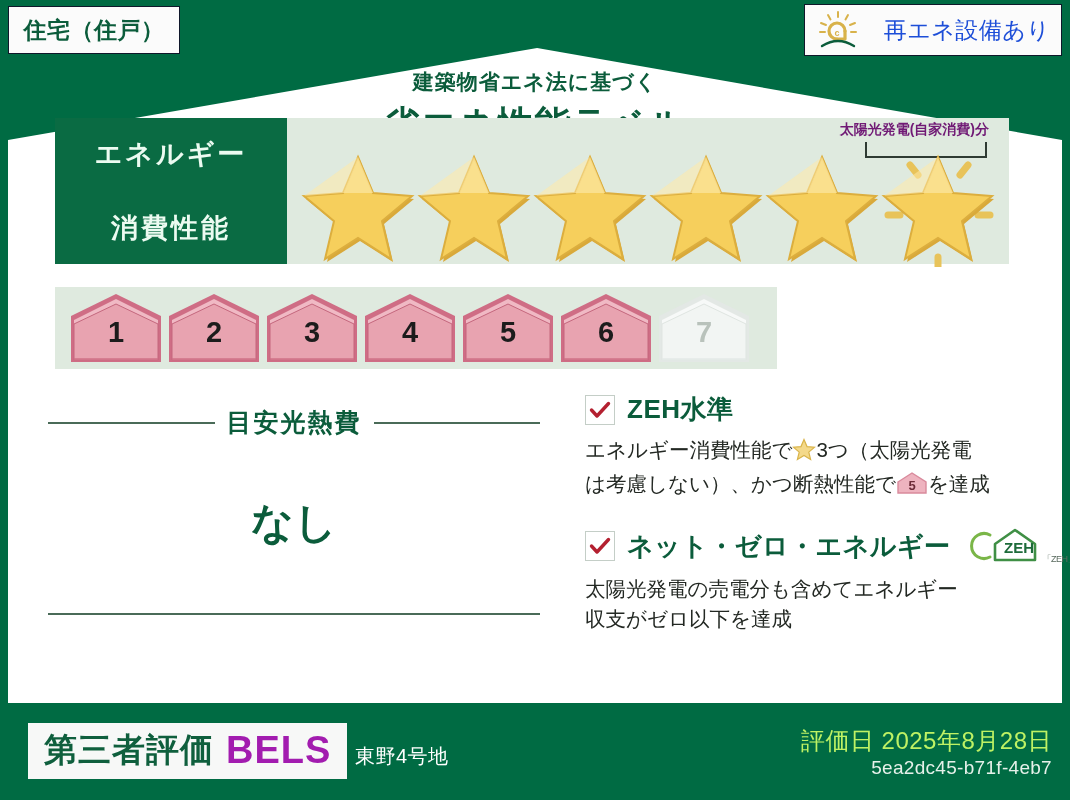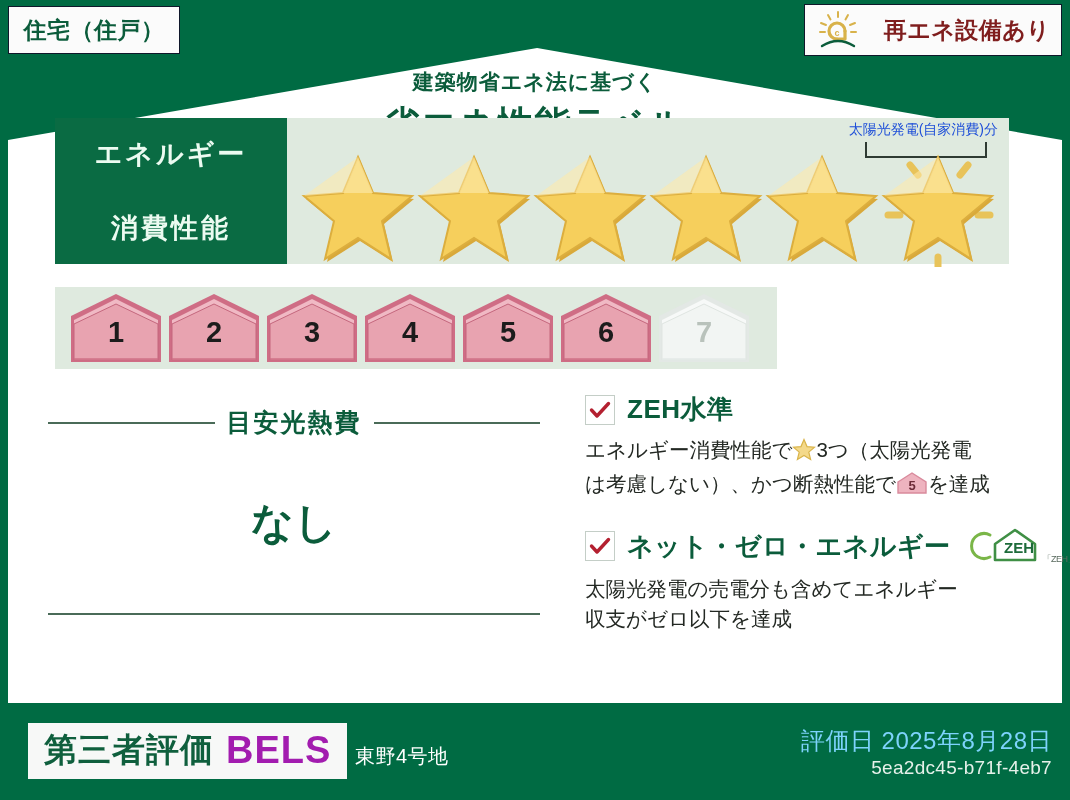--- a/index.html
+++ b/index.html
@@ -18,21 +18,21 @@
     background:#fbfbfb;
     border:1px solid #0f172a;
     display:flex;align-items:center;justify-content:center;
     box-sizing:border-box;
   }
   #chip-type{ left:8px; top:6px; width:172px; height:48px; }
   #chip-type .txt{
     font-size:23px;font-weight:700;color:#0b5c3b;letter-spacing:.5px;
   }
   #chip-renew{ right:8px; top:4px; width:258px; height:52px; padding:0 10px; gap:8px;}
-  #chip-renew .txt{ font-size:23px;font-weight:700;color:#7f1d1d;letter-spacing:.5px;margin-left:16px;}
+  #chip-renew .txt{ font-size:23px;font-weight:400;color:#1d4ed8;letter-spacing:.5px;margin-left:16px;}
   .sun-icon{ width:44px;height:40px;flex:0 0 44px;}
 
   
   #card{
     position:absolute;
     left:8px; top:48px; width:1054px; height:655px;
     background:#ffffff;
     -webkit-clip-path:polygon(0 92px, 50.2% 0, 100% 92px, 100% 100%, 0 100%);
     clip-path:polygon(0 92px, 50.2% 0, 100% 92px, 100% 100%, 0 100%);
   }
@@ -62,22 +62,22 @@
   #row-energy{ top:118px; }
   #row-energy .perf-label{ height:146px;gap:40px; }
   #row-energy .perf-body{ width:722px;height:146px; }
 
   #row-insul{ top:287px; }
   #row-insul .perf-label{ height:82px; font-size:28px; }
   #row-insul .perf-body{ width:722px;height:82px; }
 
   
   #solar-cap{
-    position:absolute; right:11px; top:3px;
-    font-size:14px; color:#1d4ed8; white-space:nowrap; font-weight:400;
+    position:absolute; right:20px; top:3px;
+    font-size:14px; color:#701a75; white-space:nowrap; font-weight:700;
   }
   #solar-bracket{
     position:absolute; right:22px; top:24px; width:118px; height:14px;
     border:2px solid #2f3b33; border-top:none;
   }
 
   
   .stars{
     position:absolute; left:0; top:26px; width:722px; height:118px;
     display:flex; align-items:center; padding-left:13px; box-sizing:border-box;
@@ -131,21 +131,21 @@
     display:flex; align-items:center; gap:12px;
   }
   #bels-jp{ font-size:33px;font-weight:700;color:#0f5f3d;letter-spacing:1px;}
   #bels-en{ font-size:38px;font-weight:700;color:#a21caf;letter-spacing:1px;}
   #bels-site{
     position:absolute; left:355px; top:40px;
     font-size:20px;color:#ffffff;letter-spacing:.5px;
   }
   #eval-date{
     position:absolute; right:18px; top:22px;
-    font-size:24px;color:#7dd3fc;letter-spacing:.5px;text-align:right;
+    font-size:24px;color:#bef264;letter-spacing:.5px;text-align:right;
   }
   #eval-id{
     position:absolute; right:18px; top:54px;
     font-size:19px;color:#e6f1ea;letter-spacing:.3px;text-align:right;
   }
 </style>
 </head>
 <body>
 
 <div class="chip" id="chip-type">

